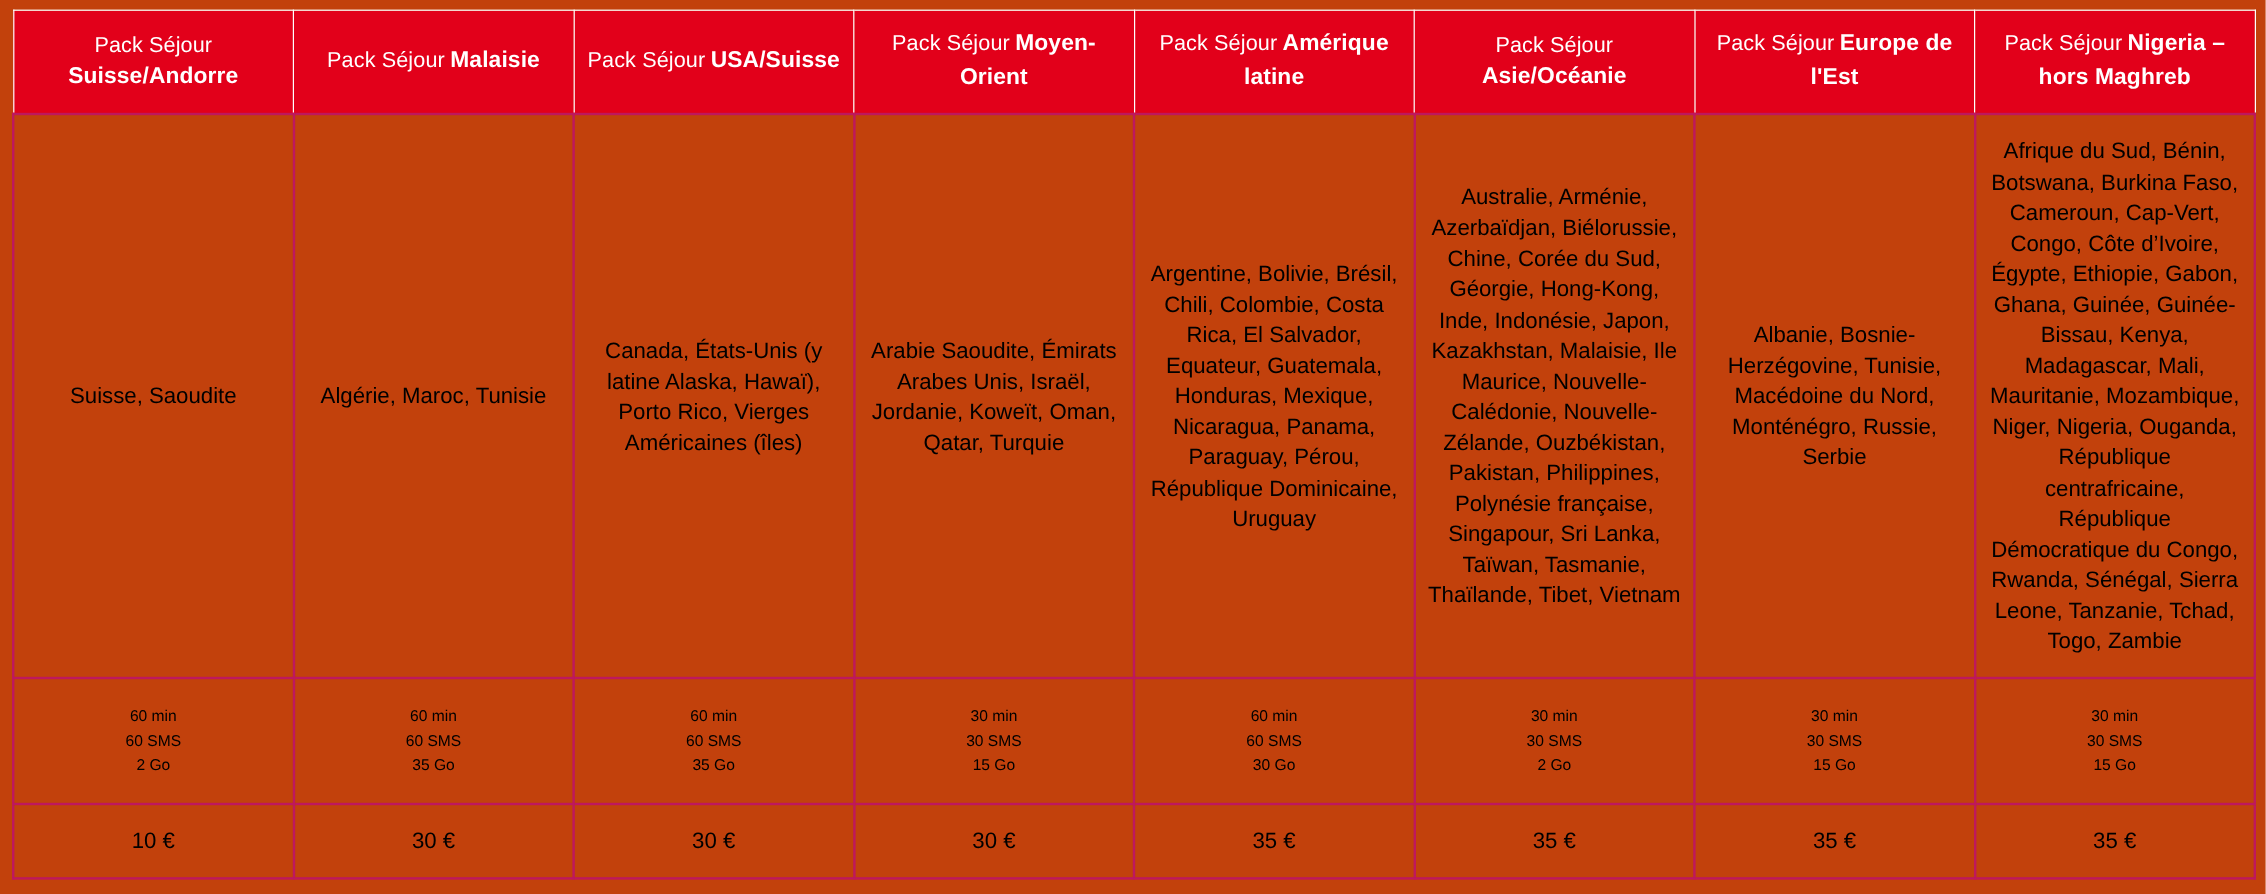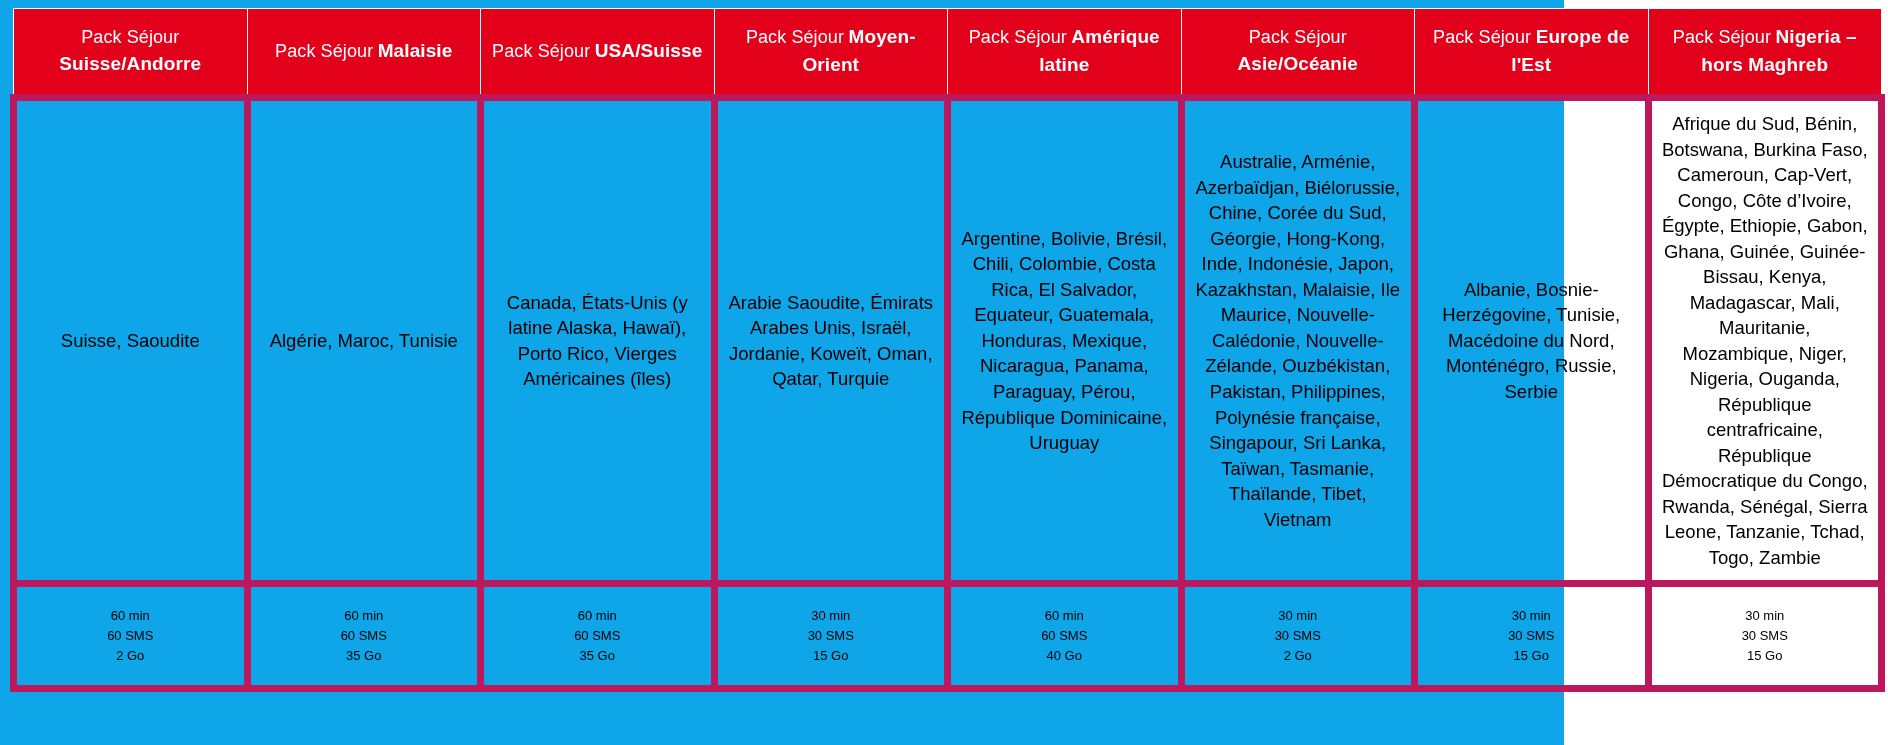--- a/index.html
+++ b/index.html
@@ -9,25 +9,25 @@
   }
   body {
     width: 1888px;
     height: 745px;
     font-family: "Liberation Sans", sans-serif;
     color: #000000;
     overflow: hidden;
   }
 
   .sheet {
-    width: 1564px;
+    width: 1888px;
     height: 745px;
     box-sizing: border-box;
     padding: 8px 10px 10px 10px;
-    background: #0ea5e9;
+    background: #c2410c;
   }
 
   table.pack-table {
     border-collapse: collapse;
     table-layout: fixed;
     width: 1868px;
   }
 
   table.pack-table col {
     width: 233.5px;
@@ -53,21 +53,21 @@
   .hdr-bottom {
     font-size: 19px;
     font-weight: 700;
     line-height: 1.45;
     letter-spacing: 0.1px;
     margin-top: 2px;
   }
 
   
   tbody td {
-    border: 7px solid #be185d;
+    border: 2px solid #be185d;
     text-align: center;
     vertical-align: middle;
     padding: 10px 10px;
     box-sizing: border-box;
   }
 
   tr.countries td {
     height: 470px;
     font-size: 18.5px;
     line-height: 1.38;
@@ -167,33 +167,43 @@
           <span class="line">35 Go</span>
         </td>
         <td>
           <span class="line">30 min</span>
           <span class="line">30 SMS</span>
           <span class="line">15 Go</span>
         </td>
         <td>
           <span class="line">60 min</span>
           <span class="line">60 SMS</span>
-          <span class="line">40 Go</span>
+          <span class="line">30 Go</span>
         </td>
         <td>
           <span class="line">30 min</span>
           <span class="line">30 SMS</span>
           <span class="line">2 Go</span>
         </td>
         <td>
           <span class="line">30 min</span>
           <span class="line">30 SMS</span>
           <span class="line">15 Go</span>
         </td>
         <td>
           <span class="line">30 min</span>
           <span class="line">30 SMS</span>
           <span class="line">15 Go</span>
         </td>
+      </tr>
+      <tr class="price">
+        <td>10 €</td>
+        <td>30 €</td>
+        <td>30 €</td>
+        <td>30 €</td>
+        <td>35 €</td>
+        <td>35 €</td>
+        <td>35 €</td>
+        <td>35 €</td>
       </tr>
     </tbody>
   </table>
 </div>
 
 </body></html>

